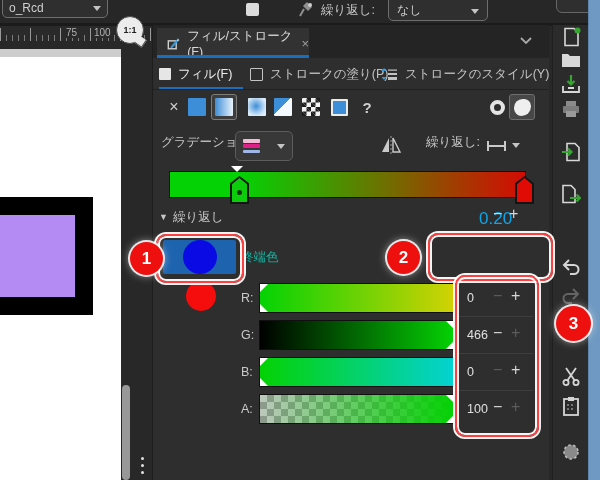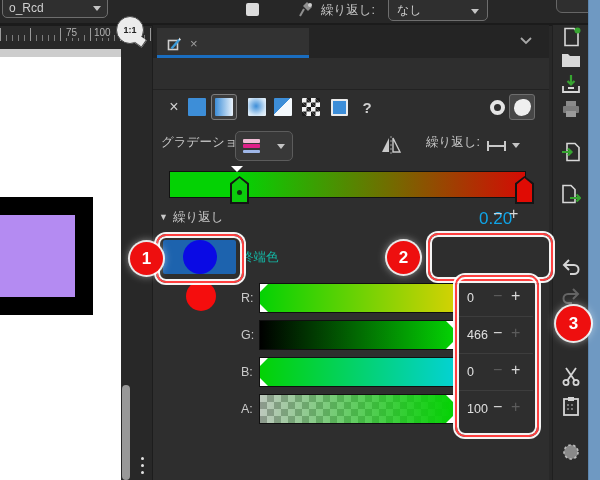--- a/index.html
+++ b/index.html
@@ -163,28 +163,50 @@
 
   <div id="panel" class="abs">
 
     <div id="tabbar">
       <div id="docktab">
         <svg width="15" height="15" viewBox="0 0 15 15">
           <rect x="1.5" y="4.5" width="9" height="9" fill="none" stroke="#cfcfcf" stroke-width="1.6"></rect>
           <path d="M4.5 12.5 L12.5 3.5" stroke="#3a9ad9" stroke-width="2.4"></path>
           <path d="M12.5 1.5 L14 4 L11.5 4.5 Z" fill="#e8e8e8"></path>
         </svg>
+        <span class="lbl">フィル/ストローク(F)</span>
         <span class="close">×</span>
       </div>
       <div id="docktab-underline"></div>
       <svg id="dock-chevron" width="14" height="9" viewBox="0 0 14 9">
         <path d="M2 2 L7 7 L12 2" fill="none" stroke="#a8a8a8" stroke-width="1.8"></path>
       </svg>
     </div>
 
+    <div id="subtabs">
+      <div class="subtab active" style="left:6px;">
+        <span class="sq-filled"></span>
+        <span class="lbl">フィル(F)</span>
+      </div>
+      <div class="subtab" style="left:97px;">
+        <span class="sq-outline"></span>
+        <span class="lbl">ストロークの塗り(P)</span>
+      </div>
+      <div class="subtab" style="left:228px;">
+        <svg width="17" height="14" viewBox="0 0 17 14">
+          <path d="M3 1 L5.5 4 L0.5 4 Z" fill="#3a9ad9"></path>
+            <path d="M3 13 L5.5 10 L0.5 10 Z" fill="#3a9ad9"></path>
+          <rect x="7" y="2.5" width="9" height="1.2" fill="#c3c3c3"></rect>
+          <rect x="7" y="6" width="9" height="2" fill="#c3c3c3"></rect>
+          <rect x="7" y="10" width="9" height="3" fill="#c3c3c3"></rect>
+        </svg>
+        <span class="lbl">ストロークのスタイル(Y)</span>
+      </div>
+      <div id="subtab-underline"></div>
+    </div>
     <div id="subtab-sep"></div>
 
     <div class="pbtn glyph" style="left:10px;font-size:16px;">
       <span>×</span>
     </div>
     <div class="pbtn" style="left:33px;">
       <span class="ic" style="background:#3d8ed8;"></span>
     </div>
     <div class="pbtn sel" style="left:58px;">
       <span class="ic" style="background:linear-gradient(90deg,#3d8ed8,#eaf3fb);"></span>

